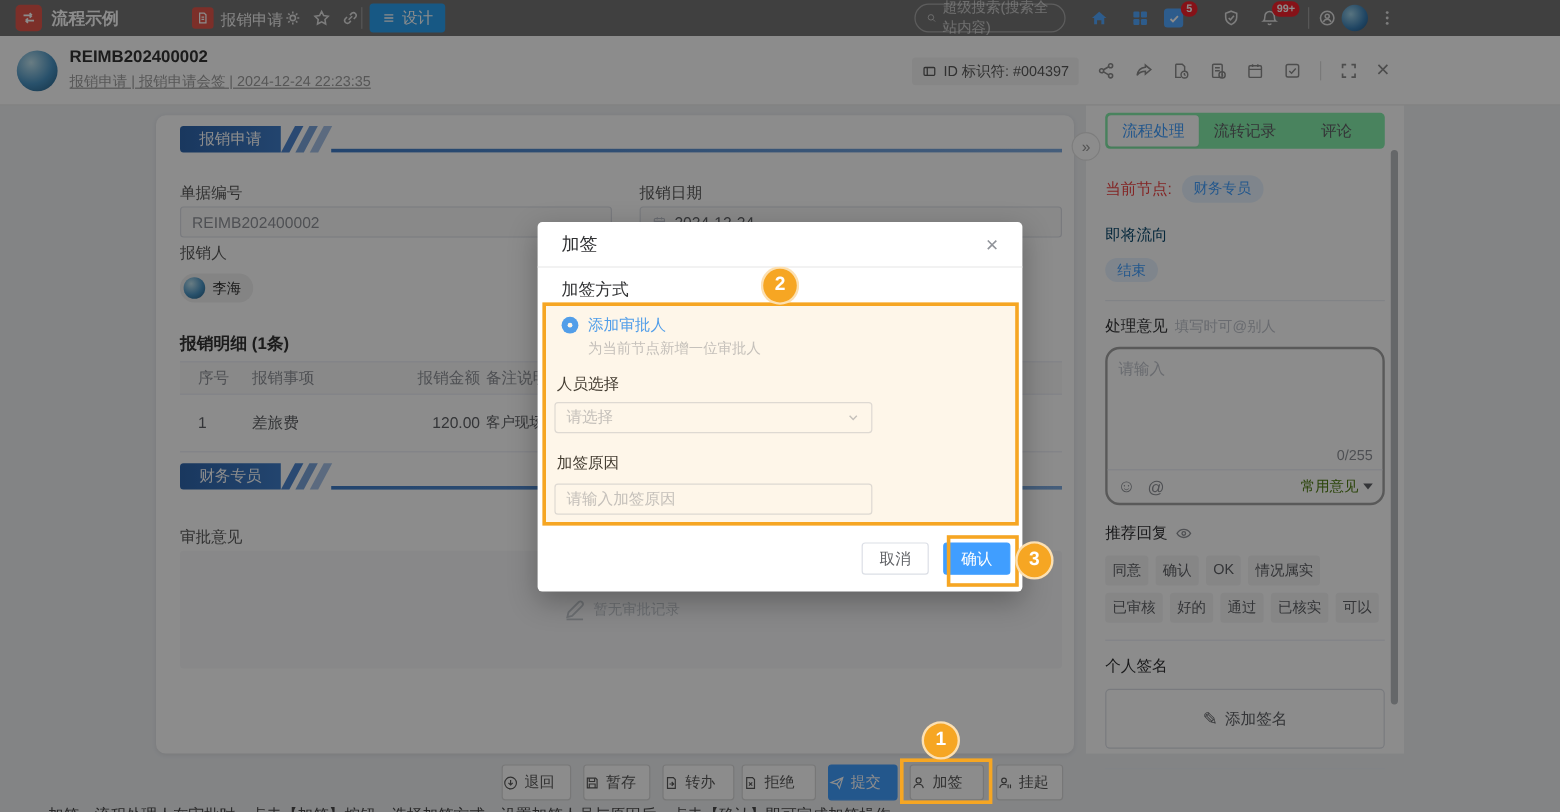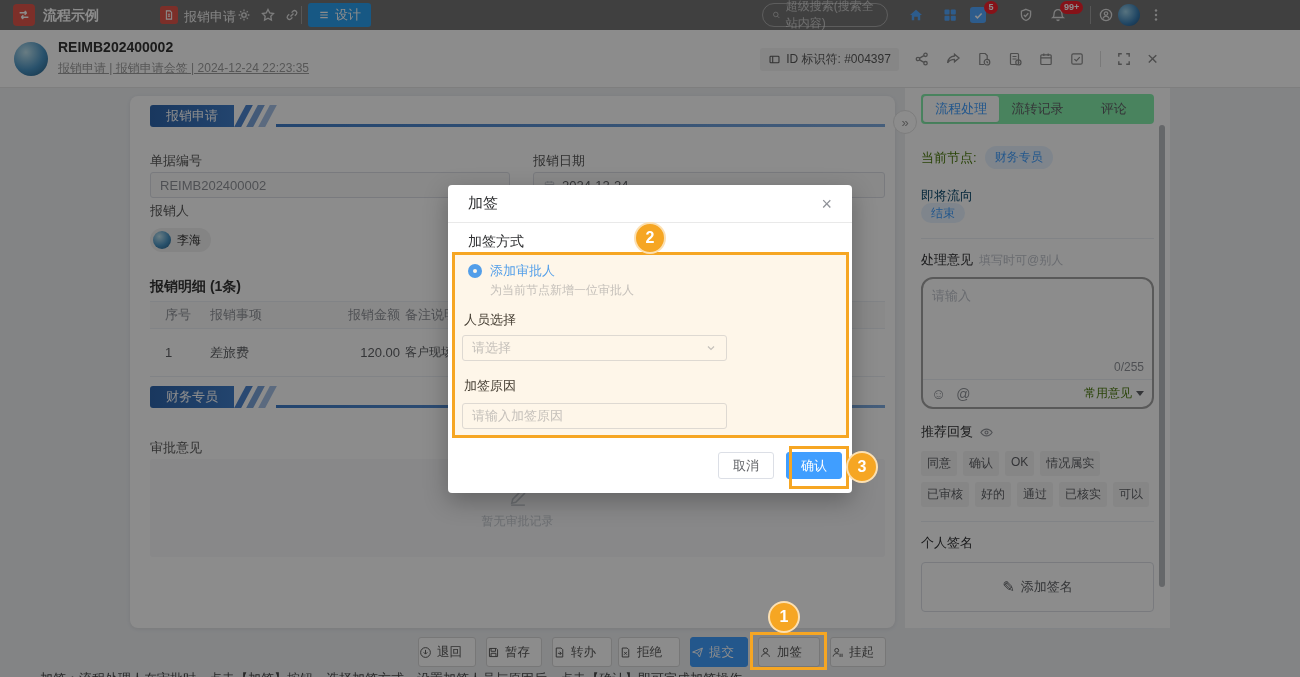--- a/index.html
+++ b/index.html
@@ -54,21 +54,21 @@
   .person-avatar { width:18px; height:18px; border-radius:50%; background:radial-gradient(circle at 35% 30%, #bfe3ef, #4a94c4 55%, #23597e); }
 
   .detail-title { position:absolute; left:20px; top:182px; font-size:14px; font-weight:bold; color:#333; }
   .dtable { position:absolute; left:20px; top:205px; width:735px; font-size:13px; }
   .dt-row { display:grid; grid-template-columns:60px 120px 70px 1fr; align-items:center; }
   .dt-head { height:28px; background:#fafafa; border-top:1px solid #ebeef5; border-bottom:1px solid #ebeef5; color:#909399; }
   .dt-body { height:48px; border-bottom:1px solid #ebeef5; color:#606266; }
   .dt-c1 { padding-left:15px; } .dt-c3 { text-align:right; } .dt-c4 { padding-left:5px; font-size:12px; }
 
   .approve-label { position:absolute; left:20px; top:343px; font-size:13px; color:#595959; }
-  .approve-panel { position:absolute; left:20px; top:363px; width:735px; height:98px; background:#f7f8fa; border-radius:3px; display:flex; flex-direction:column; align-items:center; justify-content:center; gap:6px; color:#c4c8ce; }
+  .approve-panel { position:absolute; left:20px; top:363px; width:735px; height:98px; background:#f7f8fa; border-radius:3px; display:flex; flex-direction:row; align-items:center; justify-content:center; gap:6px; color:#c4c8ce; }
   .approve-panel .txt { font-size:12px; }
 
   
   .sb-tabs { width:233px; height:30px; background:#86efac; border-radius:4px; padding:2px; display:flex; }
   .sb-tab { flex:1; display:flex; align-items:center; justify-content:center; font-size:13px; color:#606266; border-radius:3px; }
   .sb-tab.active { background:#fff; color:#409eff; box-shadow:0 1px 2px rgba(0,0,0,.06); }
   .sb-row { display:flex; align-items:center; }
   .chip-blue { background:#e8f3ff; color:#409eff; font-size:12px; padding:3px 10px; border-radius:12px; }
   .sb-divider { border-top:1px solid #ebeef5; }
   .hint { font-size:12px; color:#c0c4cc; }
@@ -344,26 +344,26 @@
   </div>
 
   <div class="sidebar">
     <div class="sb-tabs">
       <span class="sb-tab active">流程处理</span>
       <span class="sb-tab">流转记录</span>
       <span class="sb-tab">评论</span>
     </div>
 
     <div class="sb-row" style="margin-top:22px;gap:8px">
-      <span style="color:#4d7c0f">当前节点:</span>
+      <span style="color:#ef4444">当前节点:</span>
       <span class="chip-blue">财务专员</span>
     </div>
 
     <div style="margin-top:18px;color:#0c4a6e">即将流向</div>
-    <div style=""><span class="chip-blue">结束</span></div>
+    <div style="margin-top:12px"><span class="chip-blue">结束</span></div>
 
     <div class="sb-divider" style="margin-top:16px"></div>
 
     <div class="sb-row" style="margin-top:12px;gap:6px">
       <span style="color:#303133">处理意见</span>
       <span class="hint">填写时可@别人</span>
     </div>
 
     <div class="sb-box" style="margin-top:8px">
       <div class="sb-ta">

